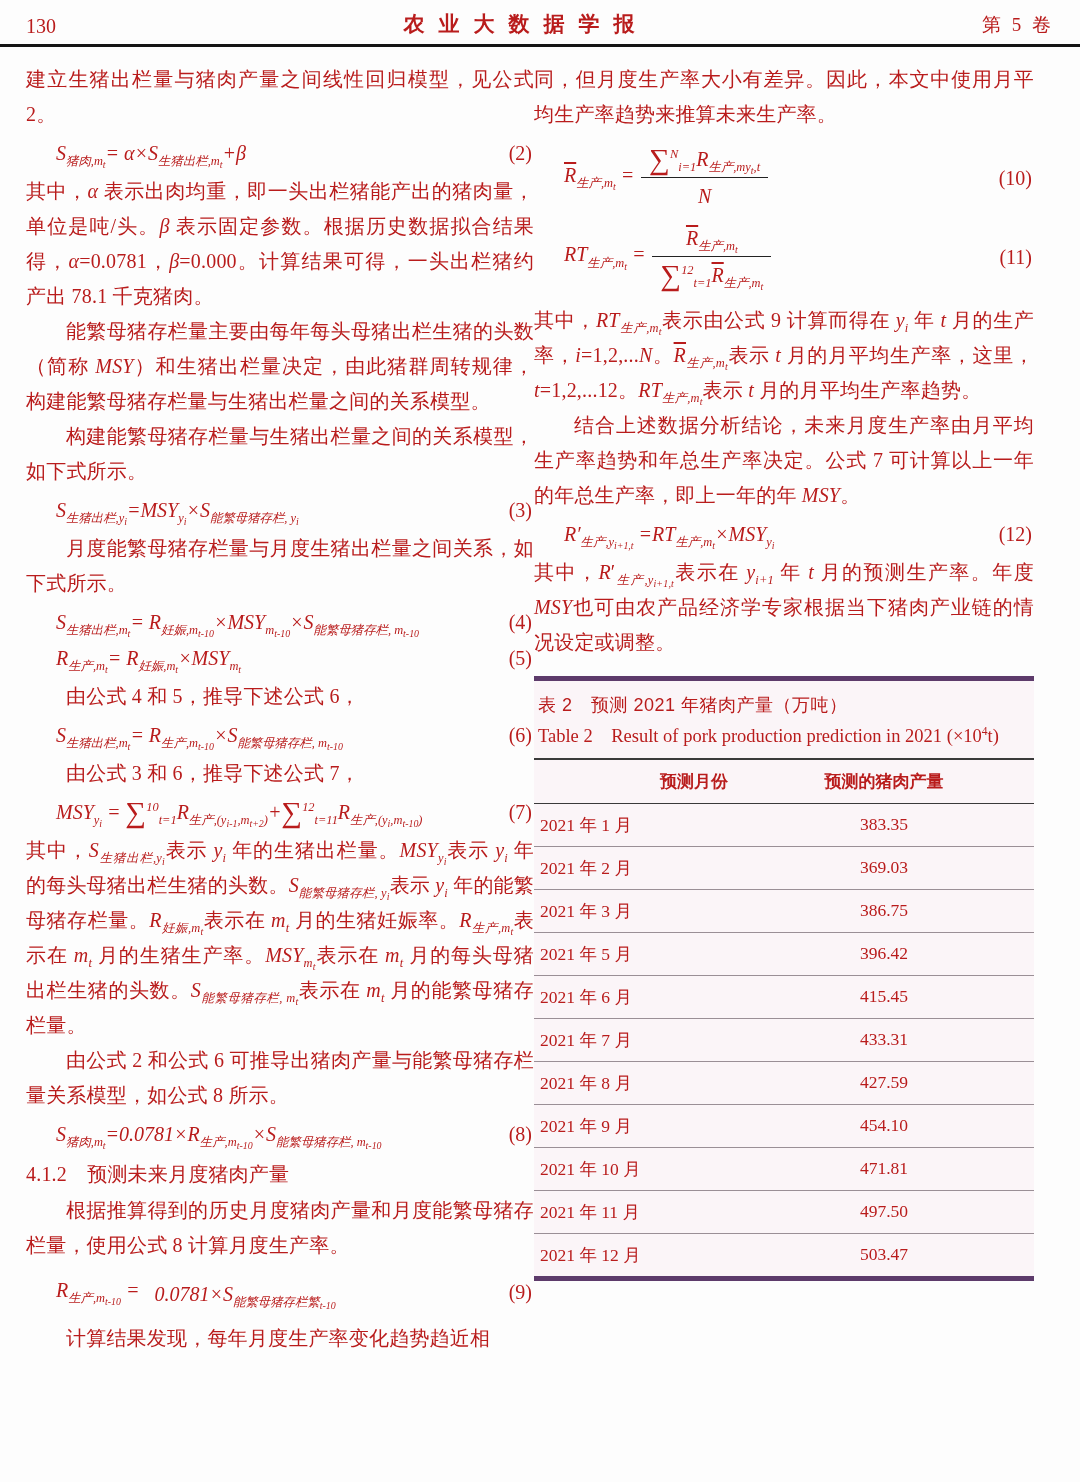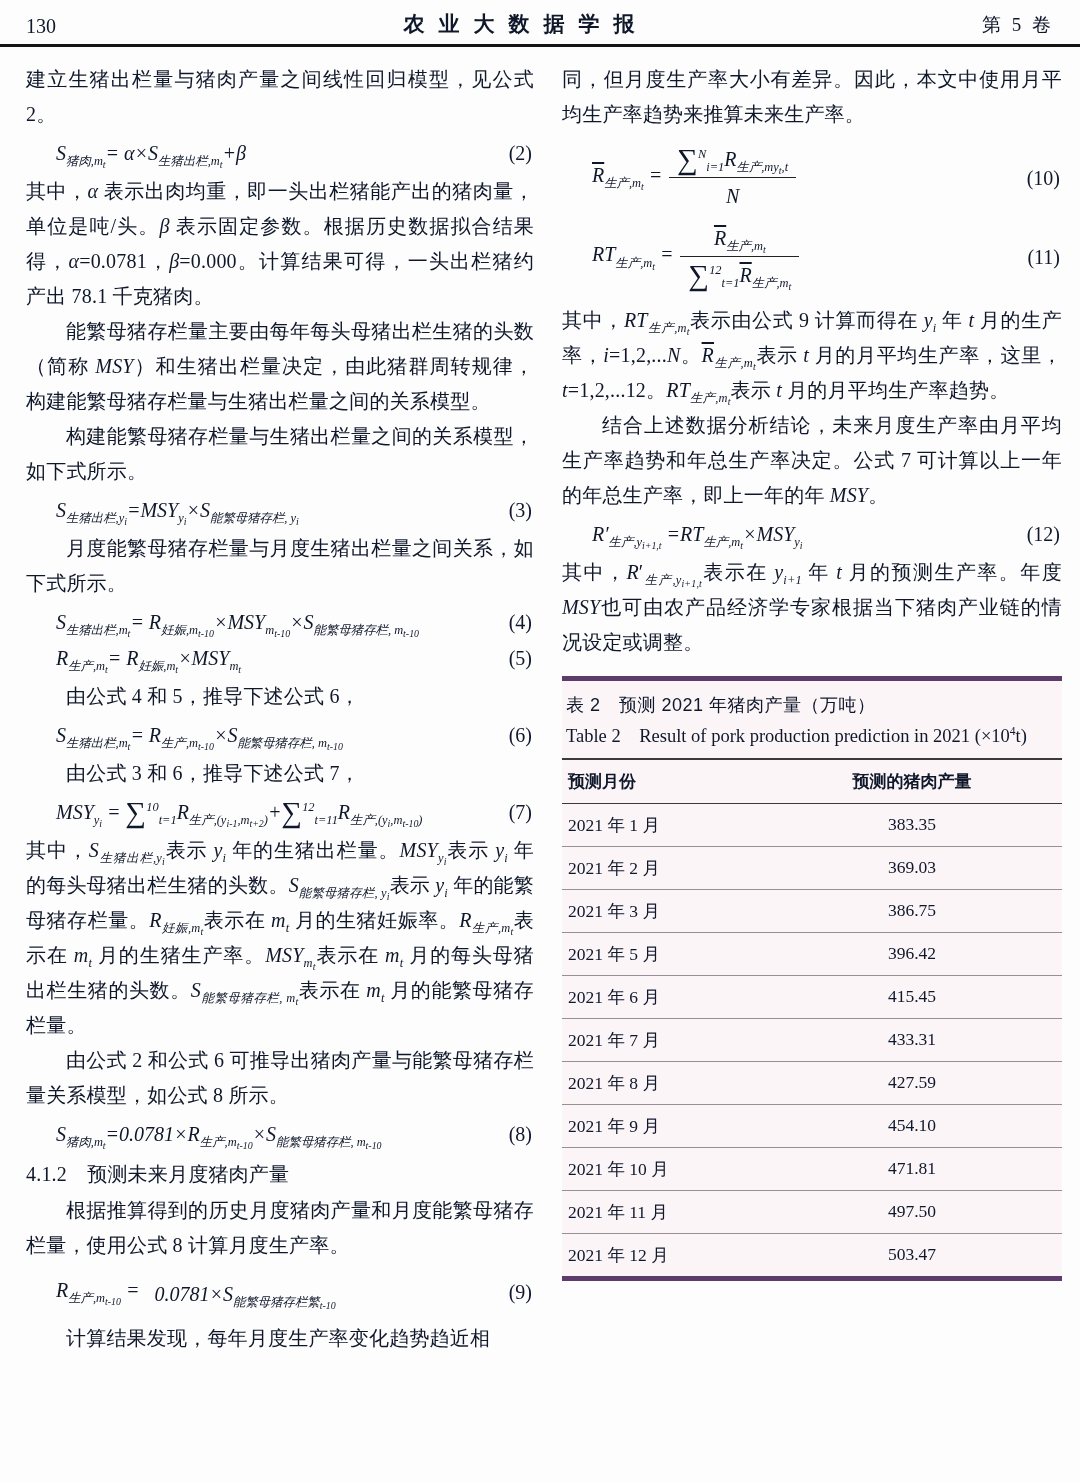--- a/index.html
+++ b/index.html
@@ -1,34 +1,34 @@
 <!DOCTYPE html>
 <html style="--accent: #5d3b6b;"><head>
 <meta charset="utf-8">
 <style>
   * { margin:0; padding:0; box-sizing:border-box; }
   html,body { background:#e8e8e8; }
   .page {
     width:1080px; height:1482px; margin:0 auto; background:#fdfdfd;
     font-family:"Liberation Serif","DejaVu Serif",serif;
-    color:#0f172a; overflow:hidden; position:relative;
+    color:#b91c1c; overflow:hidden; position:relative;
   }
   
   .runhead {
     display:flex; justify-content:space-between; align-items:flex-end;
     padding:10px 26px 6px 26px; border-bottom:3px solid #141414;
   }
   .runhead .pageno { font-size:20px; }
   .runhead .jtitle {
     font-family:"Liberation Sans","DejaVu Sans",sans-serif;
     font-weight:700; font-size:21px; letter-spacing:14px; text-indent:14px;
   }
   .runhead .vol { font-size:19px; letter-spacing:3px; }
   
-  .cols { display:flex; gap:28px; padding:15px 18px 0 26px; }
+  .cols { display:flex; padding:15px 18px 0 26px; }
   .col { width:508px; }
   .col.right { width:500px; }
   .para {
     font-size:20px; line-height:35px; text-align:justify;
     letter-spacing:0.2px;
   }
   .para.indent { text-indent:2em; }
   .heading { font-size:20px; line-height:38px; letter-spacing:0.2px; }
   sub, sup { font-size:0.62em; line-height:0; }
   sub sub, sub sup { font-size:0.8em; }
@@ -54,21 +54,21 @@
     font-family:"Liberation Sans","DejaVu Sans",sans-serif; font-weight:400;
     font-size:18px; padding:12px 4px 4px 4px; letter-spacing:0.5px;
   }
   .cap-en { font-size:18.5px; padding:2px 4px 10px 4px; }
   table { width:100%; border-collapse:collapse; font-size:17.5px; }
   thead th {
     font-family:"Liberation Sans","DejaVu Sans",sans-serif; font-weight:700;
     border-top:2px solid #3a3a3a; border-bottom:1.5px solid #3a3a3a;
     padding:10px 6px; font-size:17px;
   }
-  thead th:first-child { text-align:left; width:40%; }
+  thead th:first-child { text-align:right; width:40%; }
   thead th:last-child { text-align:center; }
   tbody td { border-bottom:1px solid #9a8f96; padding:9px 6px; }
   tbody tr:last-child td { border-bottom:none; }
   tbody td:last-child { text-align:center; }
 </style>
 </head>
 <body>
 
 <div class="page">
   <div class="runhead">

